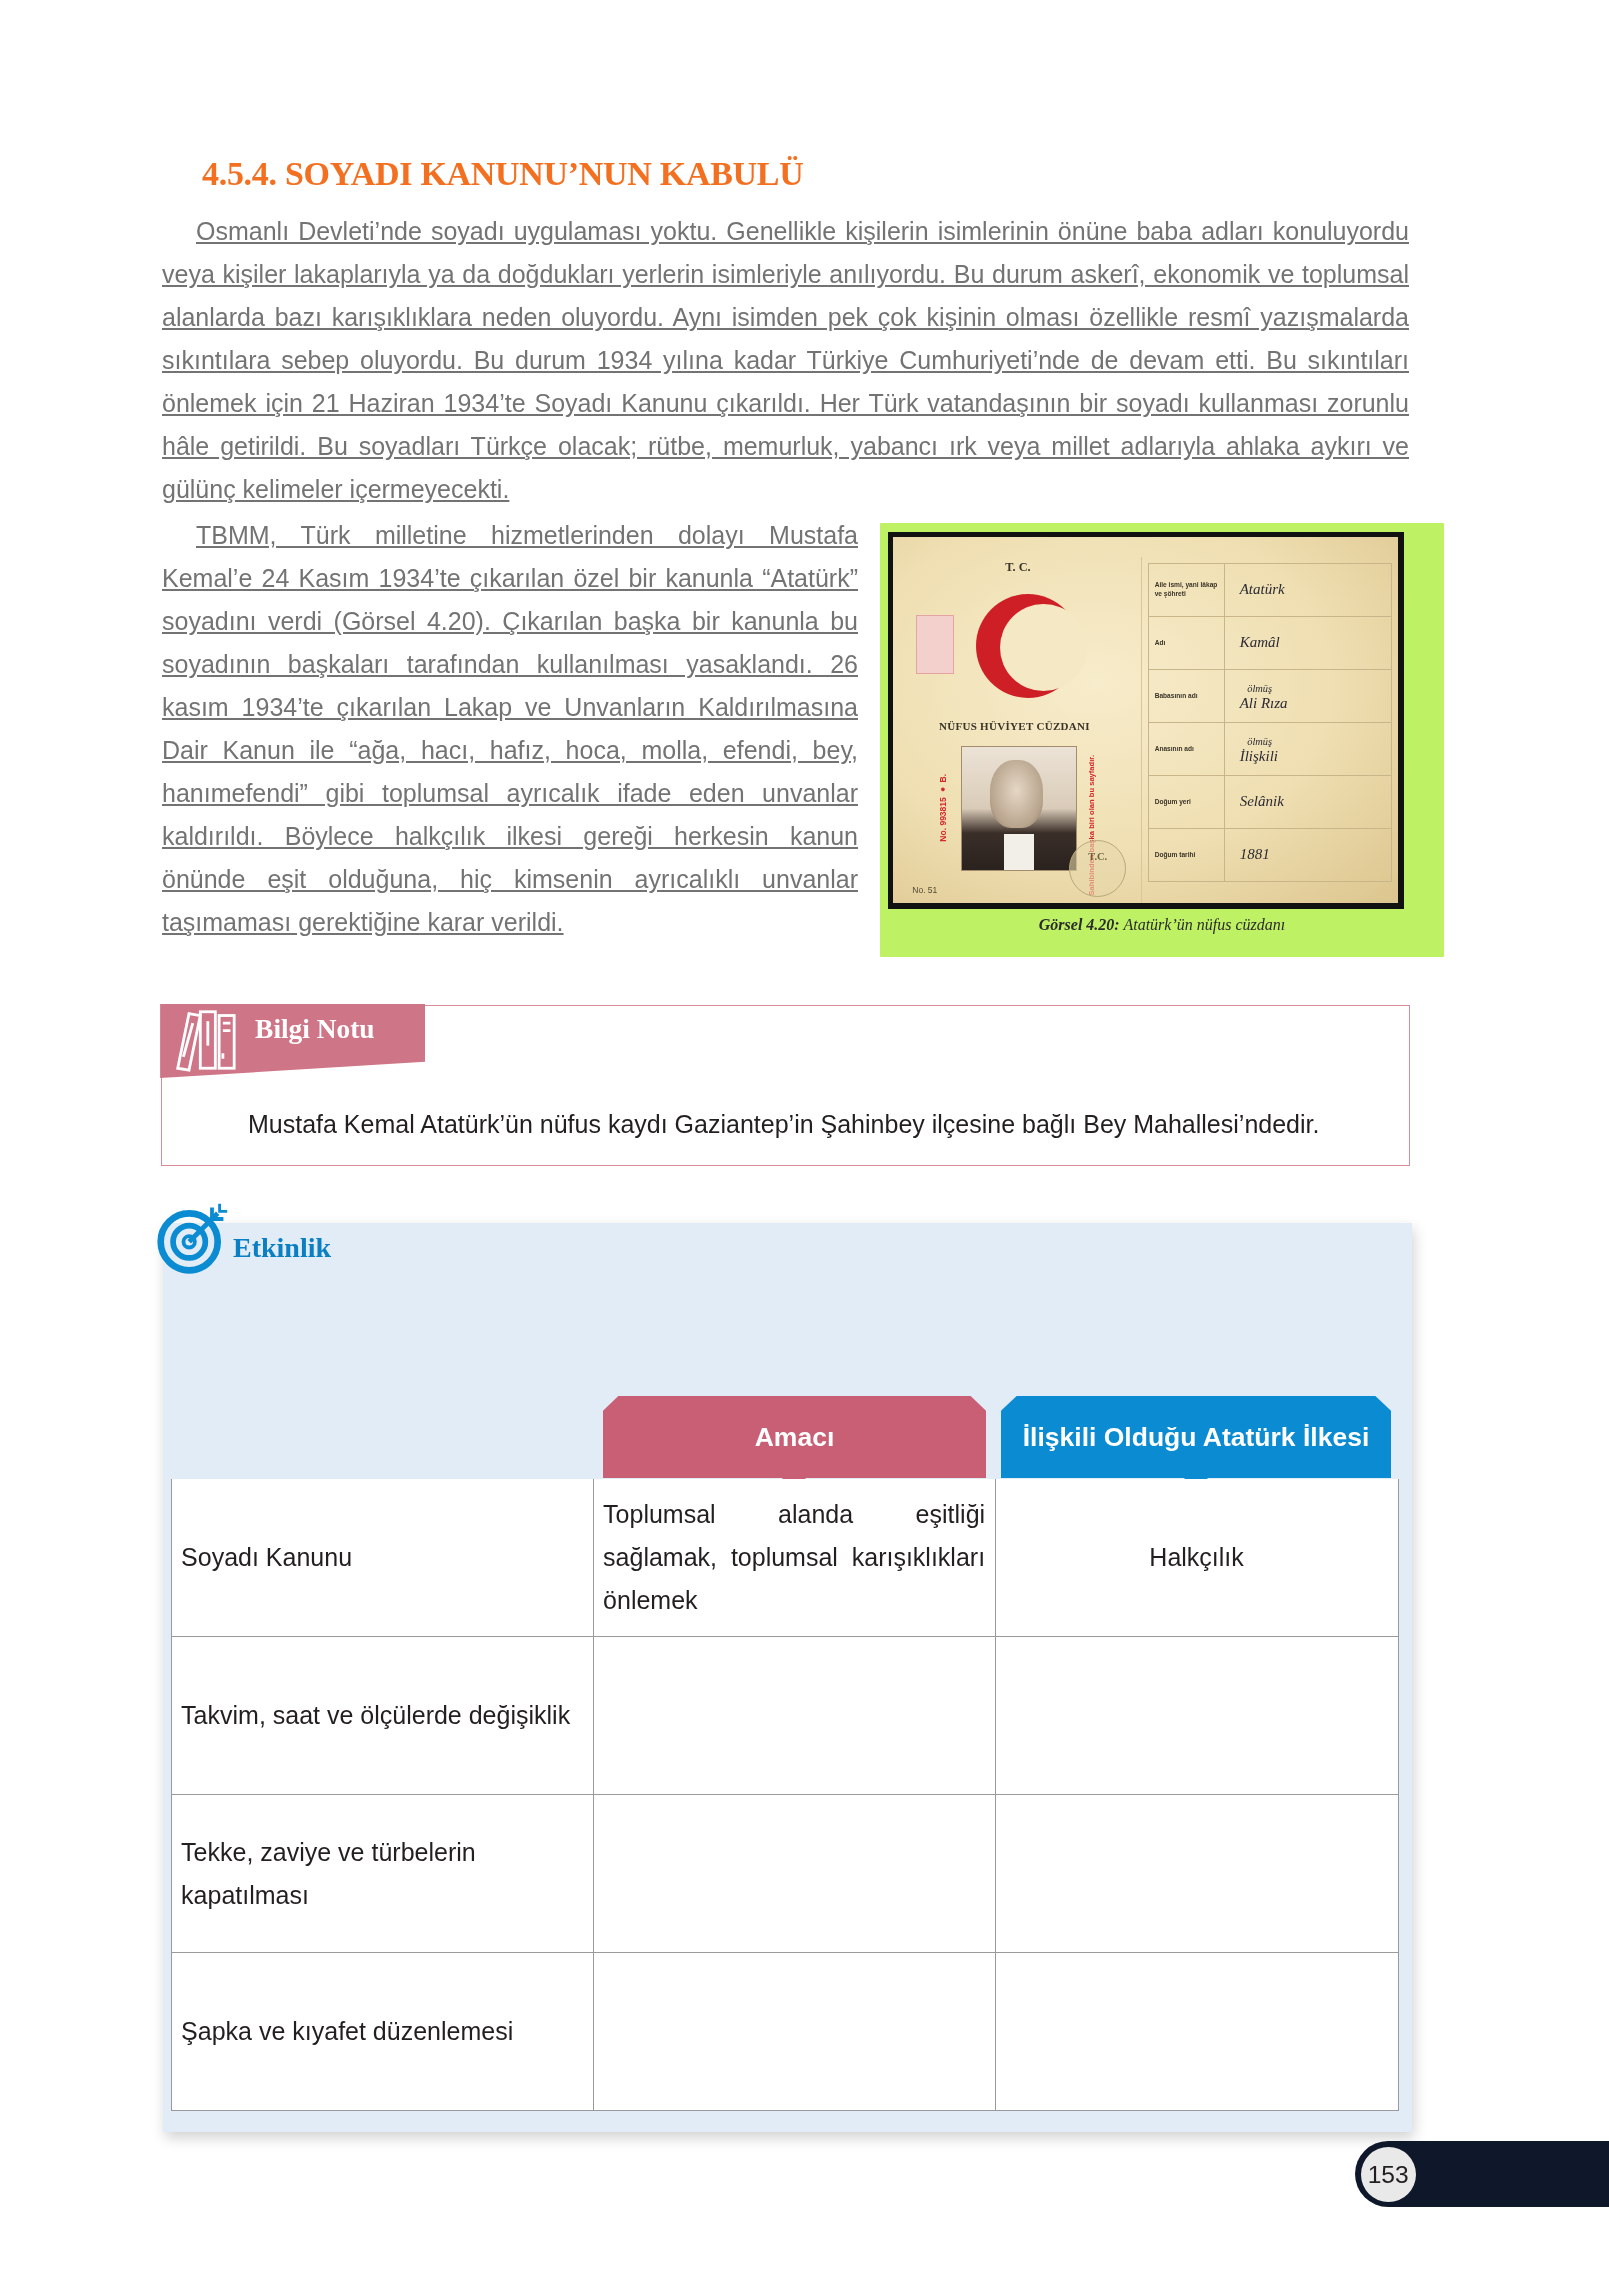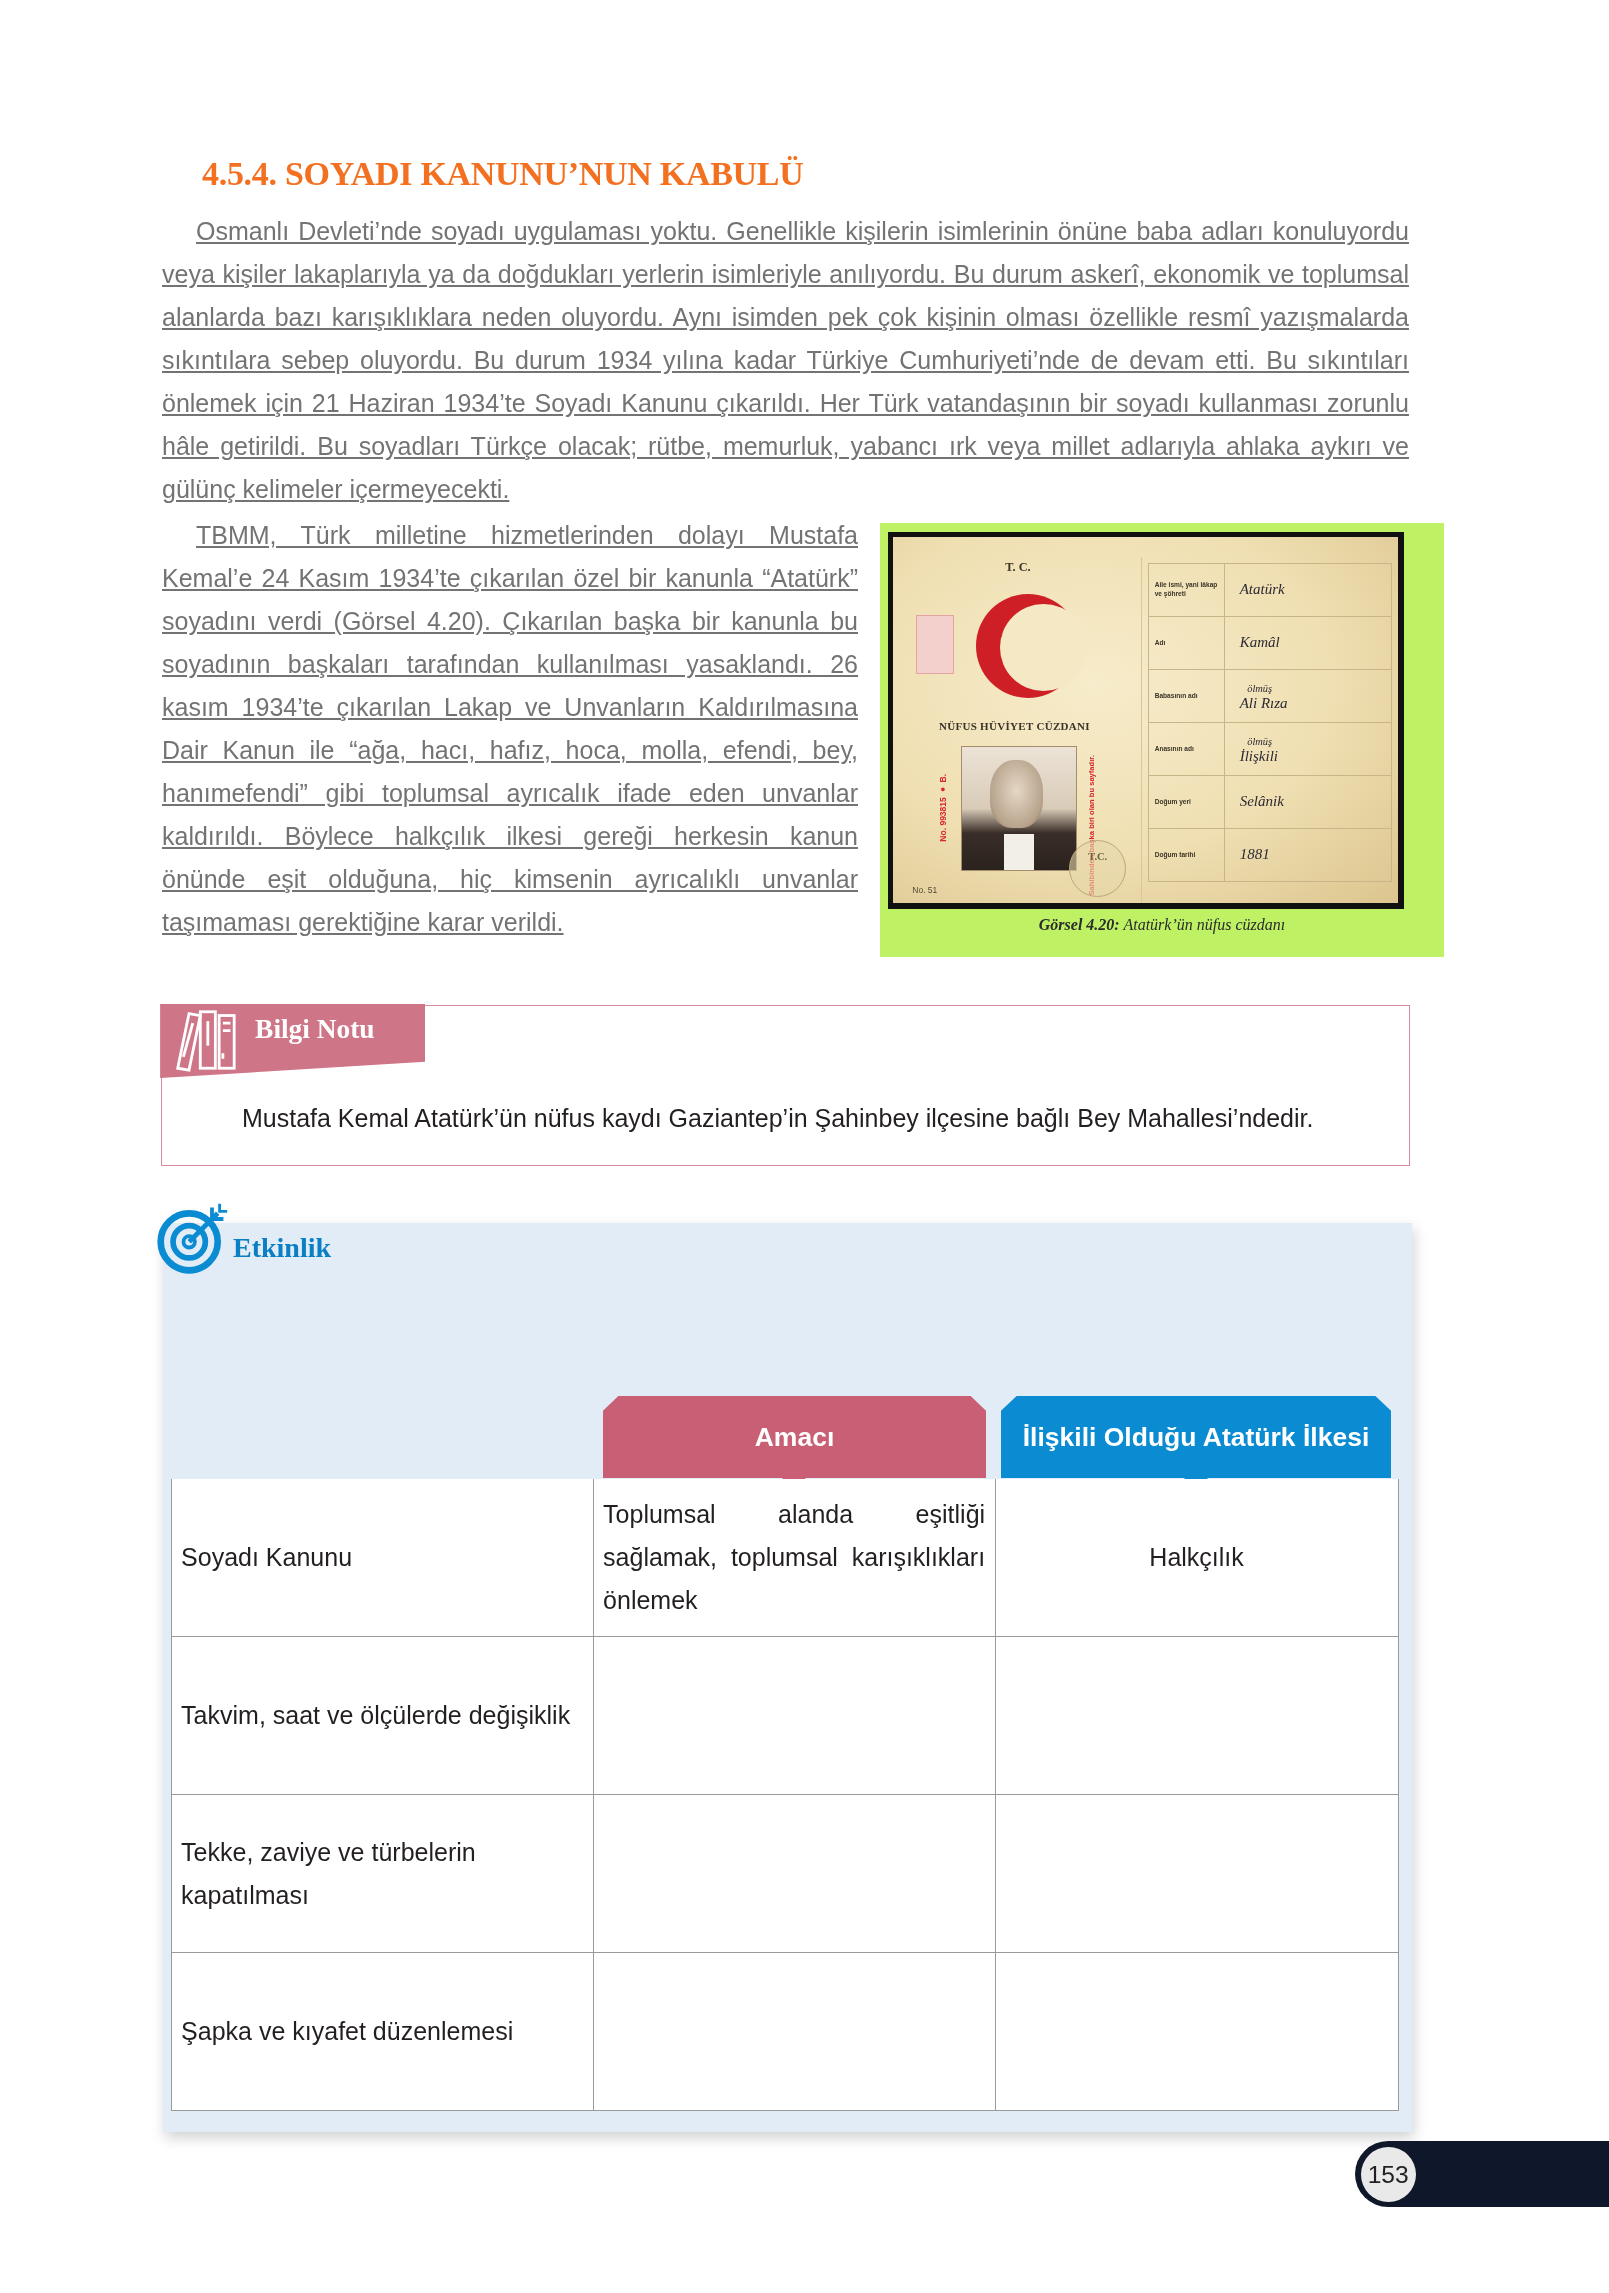--- a/index.html
+++ b/index.html
@@ -100,21 +100,21 @@
   }
   .note-icon { position: absolute; left: 7.6px; top: 3.8px; width: 74px; height: 64px; }
   .note-title {
     position: absolute; left: 95px; top: 9.5px;
     font-family: "Liberation Serif", "DejaVu Serif", serif; font-weight: bold; font-size: 27.4px; color: #ffffff;
   }
   .note-text {
     position: absolute; left: 15px; top: 81px; width: 1217px;
     font-size: 25px; line-height: 43px; text-align: justify;
   }
-  .note-text p { margin: 10px; text-indent: 55px; }
+  .note-text p { margin: 16px; text-indent: 55px; }
 
   
   .activity-box {
     left: 163px; top: 1223px; width: 1249px; height: 909px;
     background: #e2ecf7; box-shadow: 1.9px 5.7px 13.2px rgba(0,0,0,0.18);
   }
   .activity-icon { position: absolute; left: -7.6px; top: -23px; width: 76px; height: 76px; }
   .activity-title {
     position: absolute; left: 70px; top: 8.5px;
     font-family: "Liberation Serif", "DejaVu Serif", serif; font-weight: bold; font-size: 28px; color: #0a7fc4;

